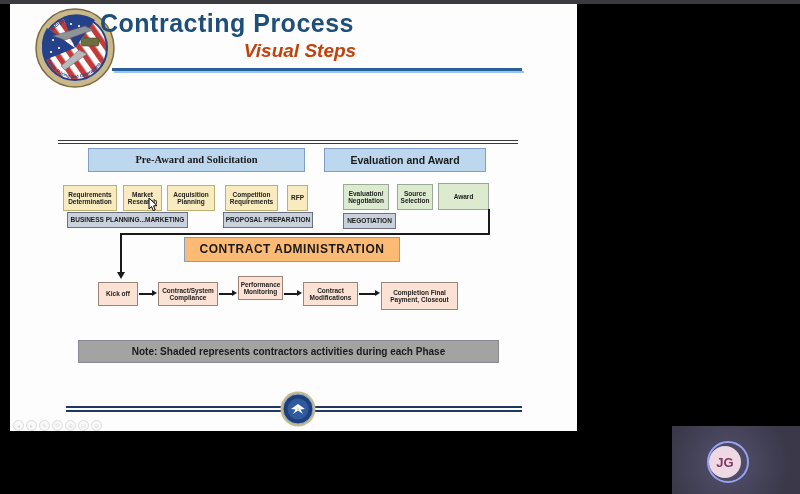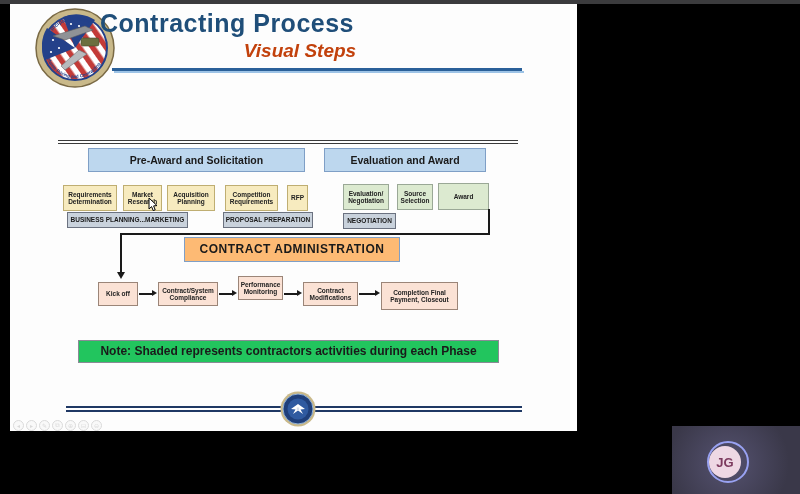--- a/index.html
+++ b/index.html
@@ -23,21 +23,21 @@
   .box { position:absolute; display:flex; align-items:center; justify-content:center;
          text-align:center; color:#222; line-height:1.15; }
   .phase-hdr { background:#bdd7ee; border:1px solid #7f9fc6; font-size:10.5px; font-weight:bold; color:#1a1a1a; }
   .step-y { background:#f7ebbf; border:1px solid #bfae72; font-size:6.5px; font-weight:600; }
   .step-g { background:#dcead0; border:1px solid #9aa896; font-size:6.5px; font-weight:600; }
   .step-p { background:#fbe2d5; border:1px solid #9b8578; font-size:6.5px; font-weight:600; }
   .gray-bar { background:#c9d2dc; border:1px solid #6b7280; font-size:6.5px; font-weight:bold; color:#1a1a1a; }
   .admin-hdr { background:#fdba74; border:1px solid #7f9fc6; font-size:12px; font-weight:bold; color:#1a1a1a; letter-spacing:0.5px; }
   .sub-bar { background:#ccd5dd; border:1px solid #707880; font-size:7.5px; font-weight:bold; color:#1a1a1a;
              flex-direction:column; word-spacing:3px; line-height:1.45; }
-  .note-bar { background:#22c55e; border:1px solid #8a8a96; font-size:12px; font-weight:bold; color:#1a1a1a; }
+  .note-bar { background:#a3a3a3; border:1px solid #8a8a96; font-size:10px; font-weight:bold; color:#1a1a1a; }
 
   .conn { position:absolute; background:#1a1a1a; }
   .arrow-head-down { position:absolute; width:0; height:0;
     border-left:4.5px solid transparent; border-right:4.5px solid transparent; border-top:7px solid #1a1a1a; }
   .flow-arrow { position:absolute; height:1.5px; background:#1a1a1a; }
   .flow-arrow:after { content:""; position:absolute; right:-5px; top:-3px; width:0; height:0;
     border-left:5px solid #1a1a1a; border-top:3.5px solid transparent; border-bottom:3.5px solid transparent; }
 
   .bottom-rule { position:absolute; left:56px; top:402px; width:456px; height:6px;
     background:linear-gradient(#1f3864 0 34%, #ffffff 34% 66%, #1f3864 66% 100%); }
@@ -99,21 +99,21 @@
       <text font-size="4.5" fill="#24418a" font-weight="bold"><textPath href="#arcBot" startOffset="8%">Defense Pricing and Contracting</textPath></text>
     </svg>
 
     <div class="slide-title">Contracting Process</div>
     <div class="slide-subtitle">Visual Steps</div>
     <div class="title-rule-b"></div>
     <div class="title-rule-a"></div>
 
     <div class="double-rule"></div>
 
-    <div class="box phase-hdr" style="left:78px; top:144px; width:217px; height:24px;">Pre-Award and Solicitation</div>
+    <div class="box phase-hdr" style="left:78px; top:144px; width:217px; height:24px;font-family:Liberation Serif, serif;">Pre-Award and Solicitation</div>
     <div class="box phase-hdr" style="left:314px; top:144px; width:162px; height:24px;">Evaluation and Award</div>
 
     <div class="box step-y" style="left:53px; top:181px; width:54px; height:26px;">Requirements Determination</div>
     <div class="box step-y" style="left:113px; top:181px; width:39px; height:26px;">Market Research</div>
     <div class="box step-y" style="left:157px; top:181px; width:48px; height:26px;">Acquisition Planning</div>
     <div class="box step-y" style="left:215px; top:181px; width:53px; height:26px;">Competition Requirements</div>
     <div class="box step-y" style="left:277px; top:181px; width:21px; height:26px;">RFP</div>
 
     <div class="box step-g" style="left:333px; top:180px; width:46px; height:26px;">Evaluation/ Negotiation</div>
     <div class="box step-g" style="left:387px; top:180px; width:36px; height:26px;">Source Selection</div>

